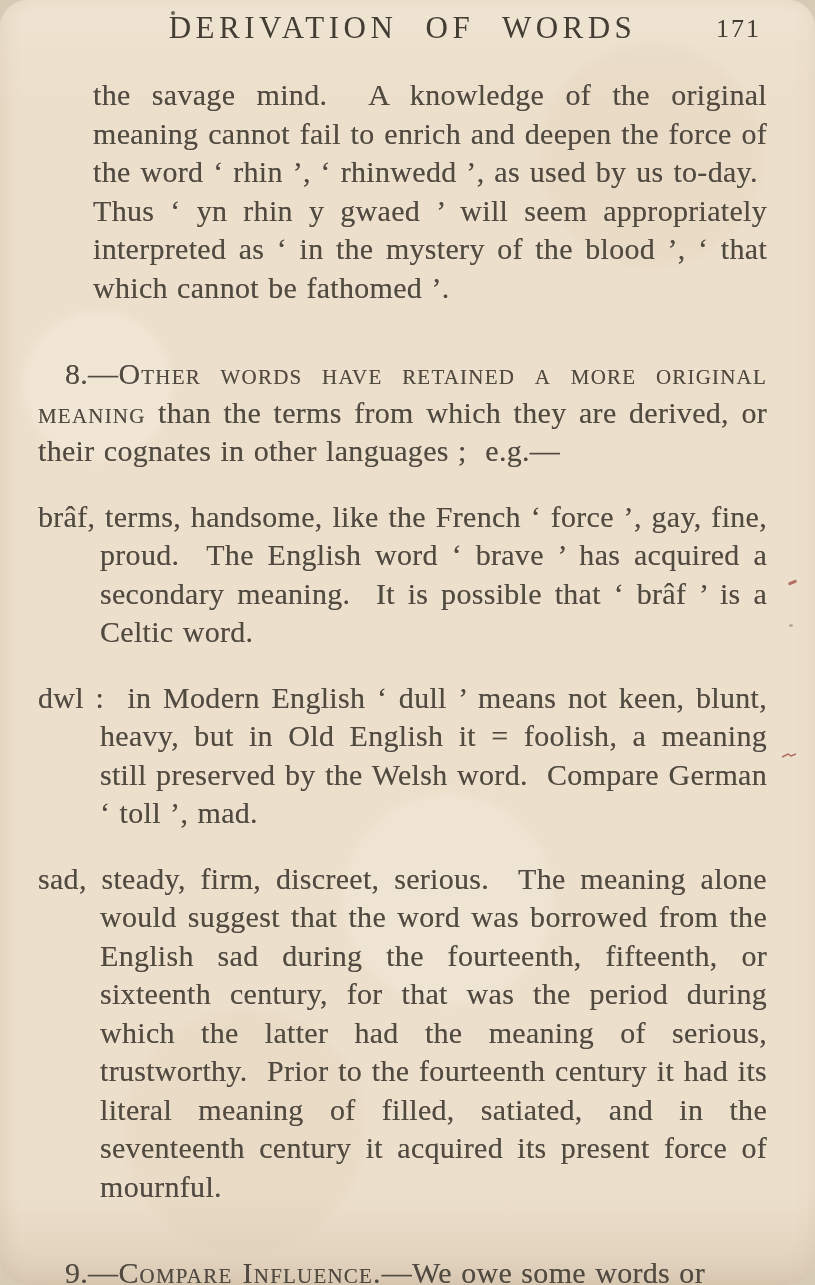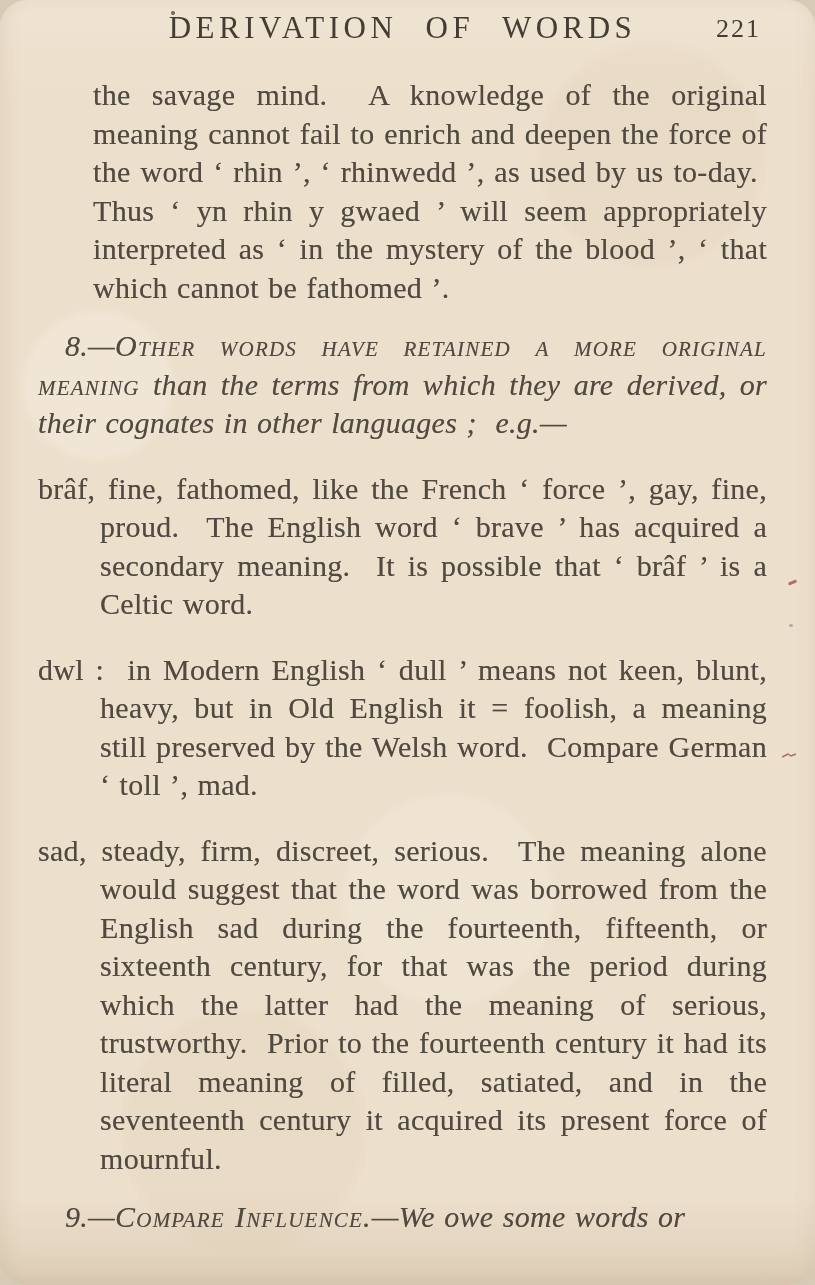--- a/index.html
+++ b/index.html
@@ -44,47 +44,47 @@
   
   .page-body{margin-top:0;}
   .para{
     font-size:30px;line-height:38.5px;
     letter-spacing:0.3px;word-spacing:1.5px;
     text-align:justify;
     color:var(--ink);
     text-shadow:0 0 0.5px rgba(84,76,66,0.55);
   }
   .para.blockquote{margin-top:28px;margin-left:55px;}
-  .para.section{margin-top:20px;text-indent:27px;font-style:italic;}
+  .para.section{margin-top:48px;text-indent:27px;}
   .para.entry{margin-top:27px;padding-left:62px;text-indent:-62px;}
   .run.italic{}
   .run.smallcaps{font-variant:small-caps;letter-spacing:1.2px;}
   
   .artifact{position:absolute;}
   .ink-dot{left:171px;top:11px;width:4px;height:4px;border-radius:50%;background:#6d665b;}
   .red-tick{left:788px;top:581px;width:9px;height:3px;border-radius:2px;background:var(--red);transform:rotate(-24deg);opacity:.8;}
   .red-dot{left:789px;top:624px;width:4px;height:3px;border-radius:50%;background:#8b837a;opacity:.6;}
   .red-squiggle{left:782px;top:753px;width:14px;height:5px;opacity:.85;}
 </style>
 </head>
 <body>
 
 <div class="page">
   <div class="page-inner">
 
     <div class="running-head">
       <div class="head-title">DERIVATION OF WORDS</div>
-      <div class="head-pagenum">221</div>
+      <div class="head-pagenum">171</div>
     </div>
 
     <div class="page-body">
 
     <p class="para blockquote"><span class="run">the savage mind.&nbsp; A knowledge of the original meaning cannot fail to enrich and deepen the force of the word ‘ rhin ’, ‘ rhinwedd ’, as used by us to-day.&nbsp; Thus ‘ yn rhin y gwaed ’ will seem appropriately interpreted as ‘ </span><span class="run italic">in the mystery of the blood</span><span class="run"> ’, ‘ </span><span class="run italic">that which cannot be fathomed</span><span class="run"> ’.</span></p>
         <p class="para section"><span class="run">8.—</span><span class="run smallcaps">Other words have retained a more original meaning</span><span class="run"> than the terms from which they are derived, or their cognates in other languages ;&nbsp; e.g.—</span></p>
-        <p class="para entry"><span class="run">brâf, </span><span class="run italic">fine, fathomed,</span><span class="run"> like the French ‘ force ’, </span><span class="run italic">gay, fine, proud.</span><span class="run">&nbsp; The English word ‘ brave ’ has acquired a secondary meaning.&nbsp; It is possible that ‘ brâf ’ is a Celtic word.</span></p>
+        <p class="para entry"><span class="run">brâf, </span><span class="run italic">terms, handsome,</span><span class="run"> like the French ‘ force ’, </span><span class="run italic">gay, fine, proud.</span><span class="run">&nbsp; The English word ‘ brave ’ has acquired a secondary meaning.&nbsp; It is possible that ‘ brâf ’ is a Celtic word.</span></p>
         <p class="para entry"><span class="run">dwl :&nbsp; in Modern English ‘ dull ’ means </span><span class="run italic">not keen, blunt, heavy,</span><span class="run"> but in Old English it = </span><span class="run italic">foolish,</span><span class="run"> a meaning still preserved by the Welsh word.&nbsp; Compare German ‘ toll ’, </span><span class="run italic">mad.</span></p>
         <p class="para entry"><span class="run">sad, </span><span class="run italic">steady, firm, discreet, serious.</span><span class="run">&nbsp; The meaning alone would suggest that the word was borrowed from the English </span><span class="run italic">sad</span><span class="run"> during the fourteenth, fifteenth, or sixteenth century, for that was the period during which the latter had the meaning of </span><span class="run italic">serious, trustworthy.</span><span class="run">&nbsp; Prior to the fourteenth century it had its literal meaning of </span><span class="run italic">filled, satiated,</span><span class="run"> and in the seventeenth century it acquired its present force of </span><span class="run italic">mournful.</span></p>
         <p class="para section"><span class="run">9.—</span><span class="run smallcaps">Compare Influence.</span><span class="run">—We owe some words or</span></p>
       </div>
 
   </div>
 
   <div class="artifact ink-dot"></div>
   <div class="artifact red-tick"></div>
   <div class="artifact red-dot"></div>

